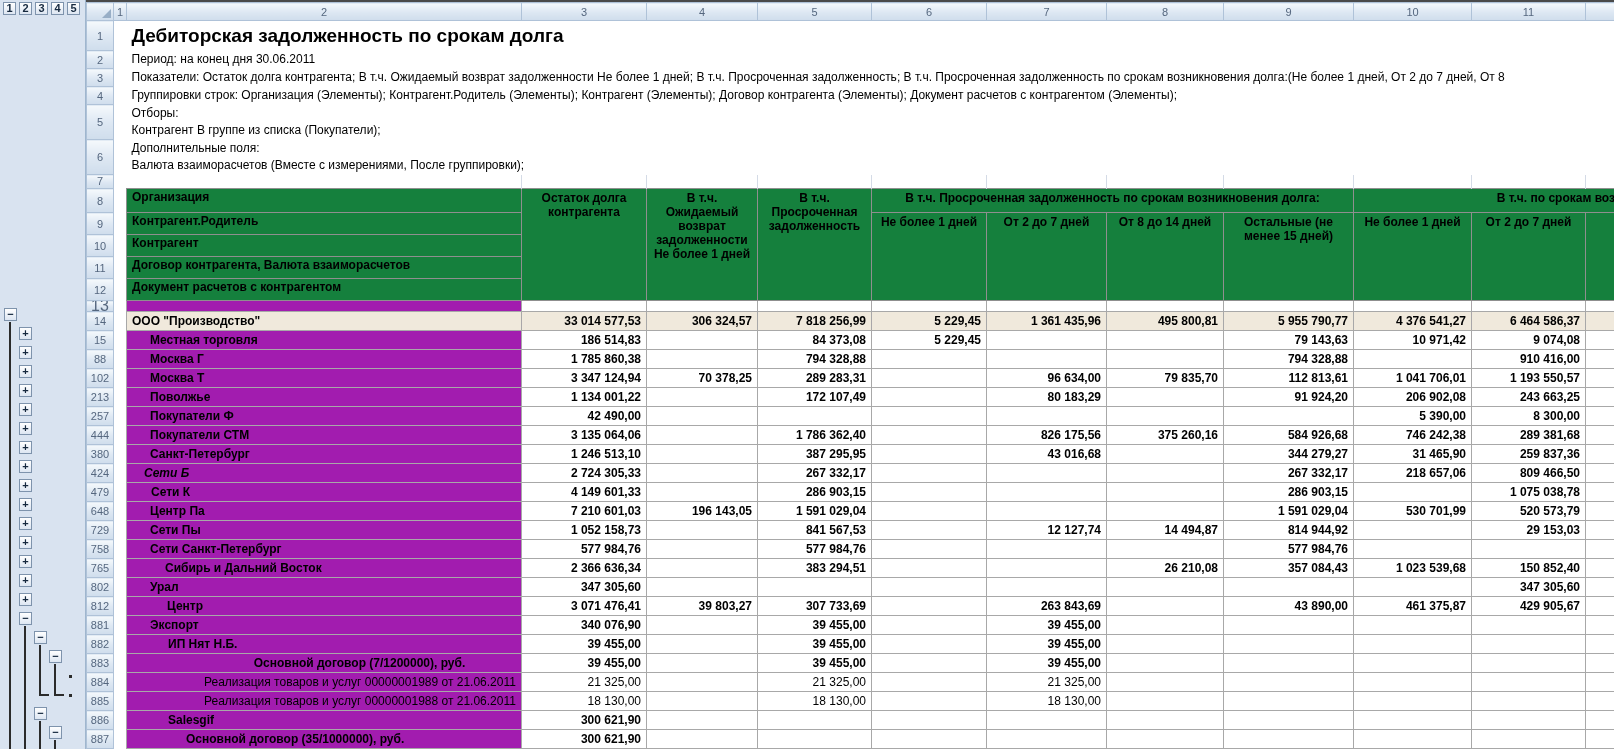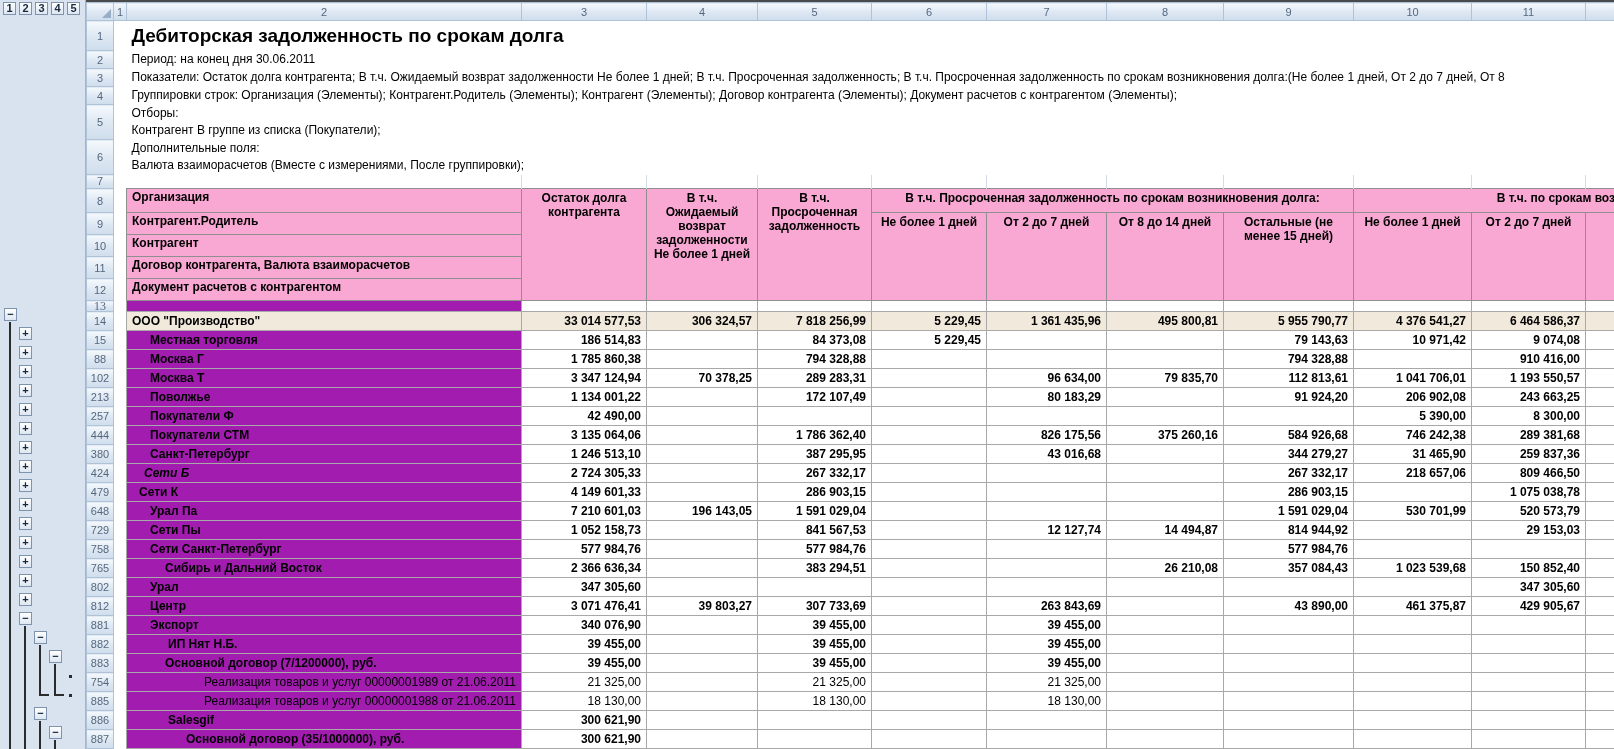--- a/index.html
+++ b/index.html
@@ -22,40 +22,40 @@
      vertical-align:middle;}
   .plain{border:none;background:#fff;}
   .rhdr,.chdr,.corner{background:linear-gradient(180deg,#F5F9FC,#DEE8F3 50%,#CFDDEC);
      border:1px solid #AFC2D8;color:#55677F;text-align:center;font-size:11px;}
   .corner{position:relative;}
   .corner::after{content:"";position:absolute;right:2px;bottom:2px;width:0;height:0;
      border-style:solid;border-width:0 0 9px 9px;
      border-color:transparent transparent #98AEC6 transparent;}
   .mini{line-height:13px;}
   
-  .hcell{background:#f9a8d4;border:1px solid #8f8f8f;font-weight:bold;text-align:center;
+  .hcell{background:#15803d;border:1px solid #8f8f8f;font-weight:bold;text-align:center;
          vertical-align:top;padding:2px 3px;white-space:normal;font-size:12px;line-height:14px;}
   .hleft{text-align:left;padding:1px 2px 1px 5px;white-space:nowrap;}
   .hright{text-align:right;padding-right:0;white-space:nowrap;overflow:hidden;}
   .num{border:1px solid #A8A8A8;text-align:right;padding-right:5px;background:#fff;}
   .lbl{border:1px solid #A8A8A8;text-align:left;background:#a21caf;}
   .b{font-weight:bold;}
   .shaded{background:#F0E9DC;}
   .gridcell{border-right:1px solid #D4DBE6;background:#fff;}
   .info-cell{border:none;background:#fff;padding-left:5px;}
   .info-line{font-size:12px;line-height:17px;}
   .title-text{font-size:19px;font-weight:bold;line-height:28px;}
   
   tr.h-colhdr>td{height:17px;}
   tr.h-title>td{height:29px;}
   tr.h-info>td{height:17px;}
   tr.h-info2>td{height:34px;}
   tr.h-spacer>td{height:10px;}
   tr.h-thdr>td{height:19px;}
-  tr.h-mini>td{height:7px;font-size:12px;line-height:10px;font-family:Liberation Serif, serif;}
+  tr.h-mini>td{height:7px;font-size:16px;line-height:10px;}
   tr.h-data>td{height:18px;}
 </style>
 </head>
 <body>
 
 <div id="app">
   <div class="outline-panel" id="outlineCanvas">
       <div class="obtn" style="left: 3px; top: 2px;">1</div>
       <div class="obtn" style="left: 19px; top: 2px;">2</div>
       <div class="obtn" style="left: 35px; top: 2px;">3</div>
@@ -368,36 +368,36 @@
             <td class="num b"></td>
             <td class="num b"></td>
             <td class="num b">267 332,17</td>
             <td class="num b">218 657,06</td>
             <td class="num b">809 466,50</td>
             <td class="num"></td>
           </tr>
           <tr class="h-data">
             <td class="rhdr">479</td>
             <td class="plain"></td>
-            <td class="lbl b" style="padding-left: 12px;">Сети К</td>
+            <td class="lbl b" style="padding-left: 24px;">Сети К</td>
             <td class="num b">4 149 601,33</td>
             <td class="num b"></td>
             <td class="num b">286 903,15</td>
             <td class="num b"></td>
             <td class="num b"></td>
             <td class="num b"></td>
             <td class="num b">286 903,15</td>
             <td class="num b"></td>
             <td class="num b">1 075 038,78</td>
             <td class="num"></td>
           </tr>
           <tr class="h-data">
             <td class="rhdr">648</td>
             <td class="plain"></td>
-            <td class="lbl b" style="padding-left: 23px;">Урал Па</td>
+            <td class="lbl b" style="padding-left: 23px;">Центр Па</td>
             <td class="num b">7 210 601,03</td>
             <td class="num b">196 143,05</td>
             <td class="num b">1 591 029,04</td>
             <td class="num b"></td>
             <td class="num b"></td>
             <td class="num b"></td>
             <td class="num b">1 591 029,04</td>
             <td class="num b">530 701,99</td>
             <td class="num b">520 573,79</td>
             <td class="num"></td>
@@ -458,21 +458,21 @@
             <td class="num b"></td>
             <td class="num b"></td>
             <td class="num b"></td>
             <td class="num b"></td>
             <td class="num b">347 305,60</td>
             <td class="num"></td>
           </tr>
           <tr class="h-data">
             <td class="rhdr">812</td>
             <td class="plain"></td>
-            <td class="lbl b" style="padding-left: 23px;">Центр</td>
+            <td class="lbl b" style="padding-left: 40px;">Центр</td>
             <td class="num b">3 071 476,41</td>
             <td class="num b">39 803,27</td>
             <td class="num b">307 733,69</td>
             <td class="num b"></td>
             <td class="num b">263 843,69</td>
             <td class="num b"></td>
             <td class="num b">43 890,00</td>
             <td class="num b">461 375,87</td>
             <td class="num b">429 905,67</td>
             <td class="num"></td>
@@ -503,34 +503,34 @@
             <td class="num b">39 455,00</td>
             <td class="num b"></td>
             <td class="num b"></td>
             <td class="num b"></td>
             <td class="num b"></td>
             <td class="num"></td>
           </tr>
           <tr class="h-data">
             <td class="rhdr">883</td>
             <td class="plain"></td>
-            <td class="lbl b" style="padding-left: 38px;">Основной договор (7/1200000), руб.</td>
-            <td class="num b">39 455,00</td>
-            <td class="num b"></td>
-            <td class="num b">39 455,00</td>
-            <td class="num b"></td>
-            <td class="num b">39 455,00</td>
-            <td class="num b"></td>
-            <td class="num b"></td>
-            <td class="num b"></td>
-            <td class="num b"></td>
-            <td class="num"></td>
-          </tr>
-          <tr class="h-data">
-            <td class="rhdr">754</td>
+            <td class="lbl b" style="padding-left: 71px; text-align: center;">Основной договор (7/1200000), руб.</td>
+            <td class="num b">39 455,00</td>
+            <td class="num b"></td>
+            <td class="num b">39 455,00</td>
+            <td class="num b"></td>
+            <td class="num b">39 455,00</td>
+            <td class="num b"></td>
+            <td class="num b"></td>
+            <td class="num b"></td>
+            <td class="num b"></td>
+            <td class="num"></td>
+          </tr>
+          <tr class="h-data">
+            <td class="rhdr">884</td>
             <td class="plain"></td>
             <td class="lbl" style="padding-left: 77px;">Реализация товаров и услуг 00000001989 от 21.06.2011</td>
             <td class="num">21 325,00</td>
             <td class="num"></td>
             <td class="num">21 325,00</td>
             <td class="num"></td>
             <td class="num">21 325,00</td>
             <td class="num"></td>
             <td class="num"></td>
             <td class="num"></td>

